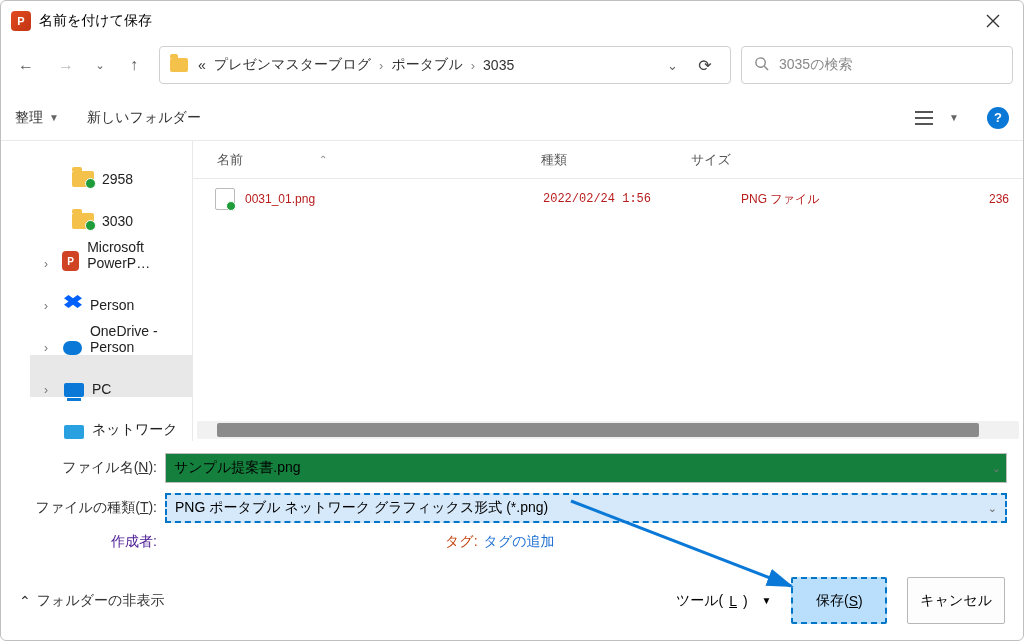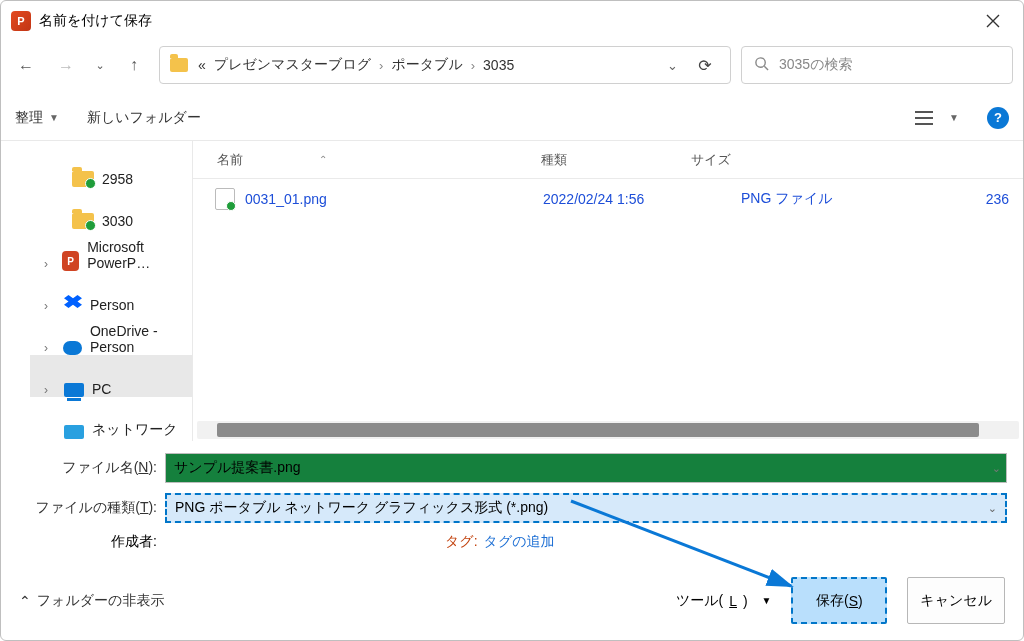--- a/index.html
+++ b/index.html
@@ -46,35 +46,35 @@
   .ic.pc::after{content:"";position:absolute;bottom:-4px;left:3px;right:3px;height:3px;background:#0a78d6;}
   .ic.net { width:20px;height:14px;background:#29a0e0;border-radius:2px;}
   .content { flex:1; display:flex; flex-direction:column; }
   .cols { height:38px; display:flex; align-items:center; border-bottom:1px solid #eaeaea; font-size:13px; color:#555; }
   .col-name{width:340px;padding-left:24px;display:flex;align-items:center;gap:6px;}
   .sort-caret{font-size:10px;color:#888;margin-left:70px;}
   .col-date{width:190px;}
   .col-type{width:150px;padding-left:8px;}
   .col-size{flex:1;padding-left:8px;}
   .filelist { flex:1; position:relative; }
-  .row { height:40px; display:flex; align-items:center; font-size:14px; color:#1d4ed8; }
+  .row { height:40px; display:flex; align-items:center; font-size:12px; color:#b91c1c; }
   .file-ic { width:20px;height:22px;border:1px solid #bbb;border-radius:2px;background:#fff;position:relative;margin-left:22px;margin-right:10px;}
   .file-ic::after{content:"";position:absolute;right:-2px;bottom:-2px;width:8px;height:8px;border-radius:50%;background:#1f9d3a;border:1px solid #fff;}
   .hscroll-track{height:18px;background:#f1f1f1;margin:0 4px 2px 4px;position:relative;border-radius:2px;}
   .hscroll-thumb{position:absolute;left:20px;right:40px;top:2px;bottom:2px;background:#8b8b8b;border-radius:2px;}
   .footer { padding:12px 16px 12px 16px; }
   .ftr-row { display:flex; align-items:center; margin-bottom:10px; }
   .ftr-label { width:148px; text-align:right; padding-right:8px; font-size:14px; color:#333;}
   .ftr-input { flex:1; height:30px; border:1px solid #bdbdbd; padding:0 8px; font-size:14px; background:#15803d; }
   .combo { flex:1; height:30px; border:2px dashed var(--sel-border); background:var(--highlight); padding:0 8px; display:flex; align-items:center; font-size:14px; position:relative; }
   .combo .dd{position:absolute;right:8px;color:#666;font-size:11px;}
   .input-wrap{flex:1;position:relative;display:flex;}
   .input-dd{position:absolute;right:6px;top:50%;transform:translateY(-50%);color:#777;font-size:11px;}
   .meta-row{display:flex;align-items:center;margin-top:10px;}
-  .meta-row .ml{width:148px;text-align:right;padding-right:8px;color:#000000;font-size:14px;}
+  .meta-row .ml{width:148px;text-align:right;padding-right:8px;color:#4c1d95;font-size:14px;}
   .meta-row .tag-label{margin-left:280px;color:#c2410c;font-size:14px;margin-right:6px;}
   .tag-link{color:var(--link);font-size:14px;}
   .actions { display:flex; align-items:center; justify-content:flex-end; gap:20px; padding:14px 18px 16px 18px; }
   .actions .left{margin-right:auto;display:flex;align-items:center;gap:6px;font-size:14px;color:#333;}
   .btn { height:47px; min-width:96px; border:1px solid #b7b7b7; background:#fdfdfd; border-radius:2px; font-size:14px; display:flex; align-items:center; justify-content:center; padding:0 12px;}
   .btn.save{ border:2px dashed var(--sel-border); background:#b9dffc; }
   u{text-decoration:underline;}
   svg.arrow{position:absolute;pointer-events:none;}
 </style>
 </head>
@@ -177,21 +177,21 @@
             <span>名前</span>
             <span class="sort-caret">⌃</span>
           </div>
         <div class="col-type">種類</div>
         <div class="col-size">サイズ</div>
       </div>
       <div class="filelist">
         <div class="row">
           <span class="file-ic"></span>
           <span style="width:298px;">0031_01.png</span>
-          <span style="width:190px;">2022/02/24 1:56</span>
+          <span style="width:190px;font-family:Liberation Mono, monospace;">2022/02/24 1:56</span>
           <span style="width:150px;padding-left:8px;">PNG ファイル</span>
           <span style="flex:1;text-align:right;padding-right:14px;">236</span>
         </div>
       </div>
       <div class="hscroll-track">
           <div class="hscroll-thumb"></div>
         </div>
     </div>
   </div>
 

